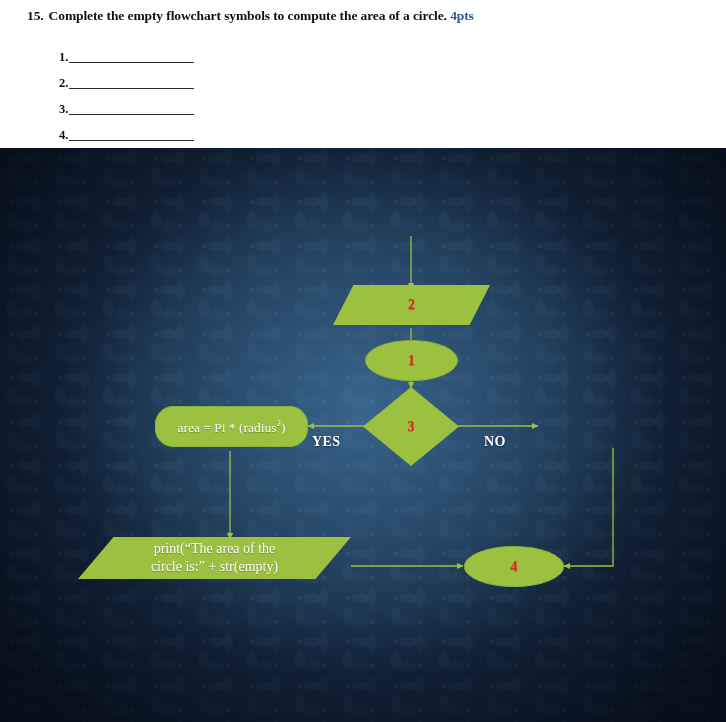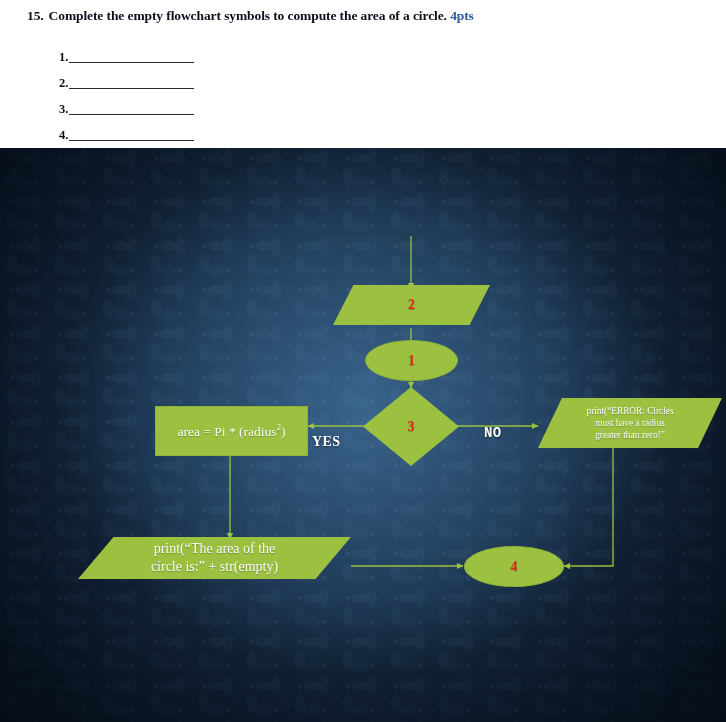--- a/index.html
+++ b/index.html
@@ -230,41 +230,34 @@
   </div>
 
   <div class="node parallelogram-clip green-fill" style="left:333px; top:137px; width:157px; height:40px; border:none; background:#9cc141;">
     <span class="num-label">2</span>
   </div>
 
   <div class="node diamond-clip green-fill" style="left:363px; top:239px; width:96px; height:79px; border:none; background:#9cc141;">
     <span class="num-label">3</span>
   </div>
 
-  <div class="node green-fill" style="left:155px; top:258px; width:153px; height:50px;">
+  <div class="node green-fill" style="left:155px; top:258px; width:153px; height:41px;border-radius:18px;">
     <span class="shape-text" style="font-size:13.5px;">
       <span>area = Pi * (radius</span><span class="sup">2</span>)
     </span>
   </div>
 
-  <div class="node parallelogram-clip" style="left:538px; top:250px; width:184px; height:50px; background:#9cc141;">
-    <span class="shape-text" style="font-size:9.3px; line-height:1.32;">
-      <span>print(“ERROR: Circles</span><br>
-      <span>must have a radius</span><br>
-      <span>greater than zero!”</span>
-    </span>
-  </div>
 
   <div class="node parallelogram-clip" style="left:78px; top:389px; width:273px; height:42px; background:#9cc141;">
     <span class="shape-text" style="font-size:14px; line-height:1.30;">
       <span>print(“The area of the</span><br>
       <span>circle is:” + str(empty)</span>
     </span>
   </div>
 
   <div class="node ellipse green-fill" style="left:464px; top:398px; width:100px; height:41px;">
     <span class="num-label">4</span>
   </div>
 
   <div class="edge-label" style="left:312px; top:249px;">YES</div>
-  <div class="edge-label" style="left:484px; top:240px;font-family:Liberation Mono, monospace;">NO</div>
+  <div class="edge-label" style="left:484px; top:249px;">NO</div>
 
 </div>
 
 </body></html>

